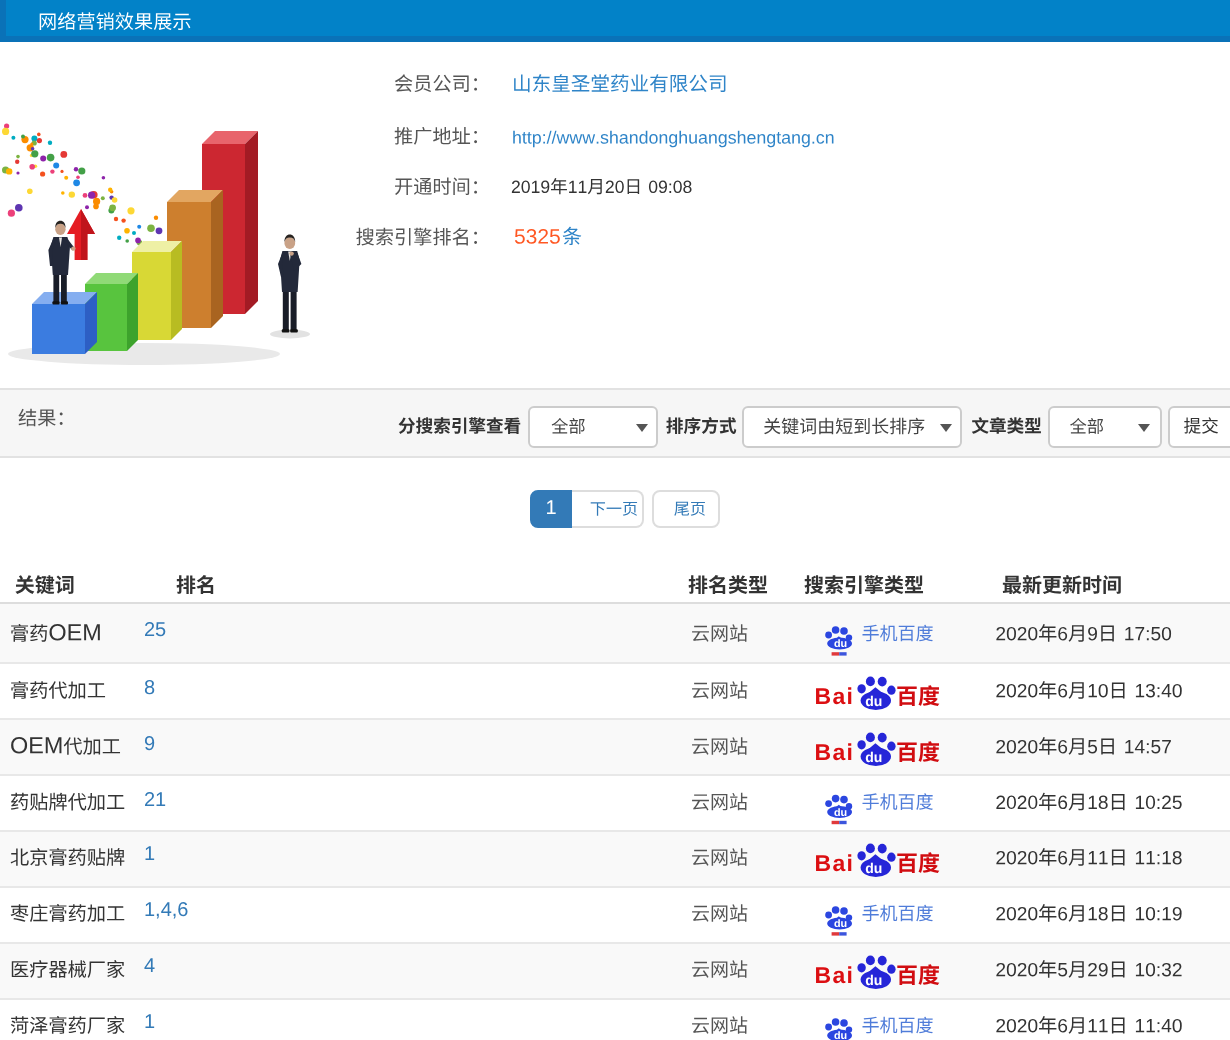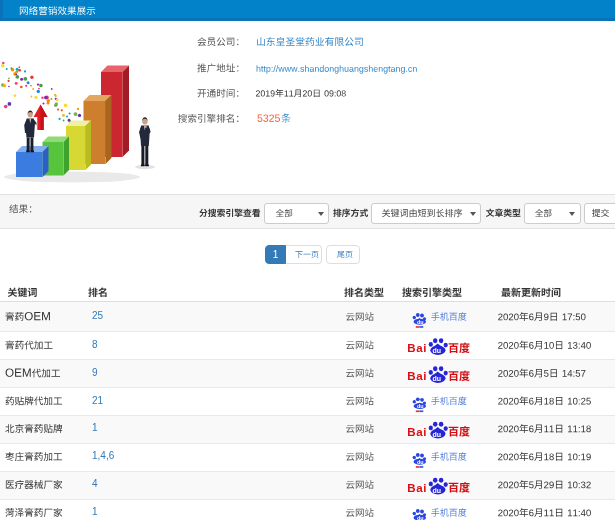--- a/index.html
+++ b/index.html
@@ -16,21 +16,21 @@
 #btn{left:584.1px;top:202.5px;width:42px;height:21.5px;background:#fff;border:1px solid #ccc;
  border-radius:3px;box-sizing:border-box}
 .pg{position:absolute;top:244.8px;height:19.5px;box-sizing:border-box;background:#fff;border:1px solid #ddd}
 #pg1{left:265px;width:21px;background:#337ab7;border-color:#337ab7;border-radius:4px 0 0 4px;
  color:#fff;font-size:10px;line-height:18px;text-align:center}
 #pg2{left:286px;width:35.8px;border-left:0;border-radius:0 4px 4px 0}
 #pg3{left:326.2px;width:34px;border-radius:4px}
 #hline{left:0;top:301px;width:615px;height:2px;background:#ddd}
 .rline{position:absolute;left:0;width:615px;height:1px;background:#e8e8e8}
 .stripe{position:absolute;left:0;width:615px;background:#f9f9f9}
-.rk{position:absolute;left:92px;font-size:10px;color:#337ab7;line-height:14px}
+.rk{position:absolute;left:72px;font-size:10px;color:#337ab7;line-height:14px}
 </style></head><body>
 <div id="hdr" class="abs"></div>
 <div id="hdrb" class="abs"></div>
 <div id="hdrl" class="abs"></div>
 <div id="band" class="abs"></div>
 <div class="sel" style="left:263.9px;width:65.4px"></div>
 <div class="sel" style="left:370.5px;width:110.8px"></div>
 <div class="sel" style="left:523.8px;width:57.1px"></div>
 <div id="btn" class="abs"></div>
 <div id="pg2" class="pg"></div>

